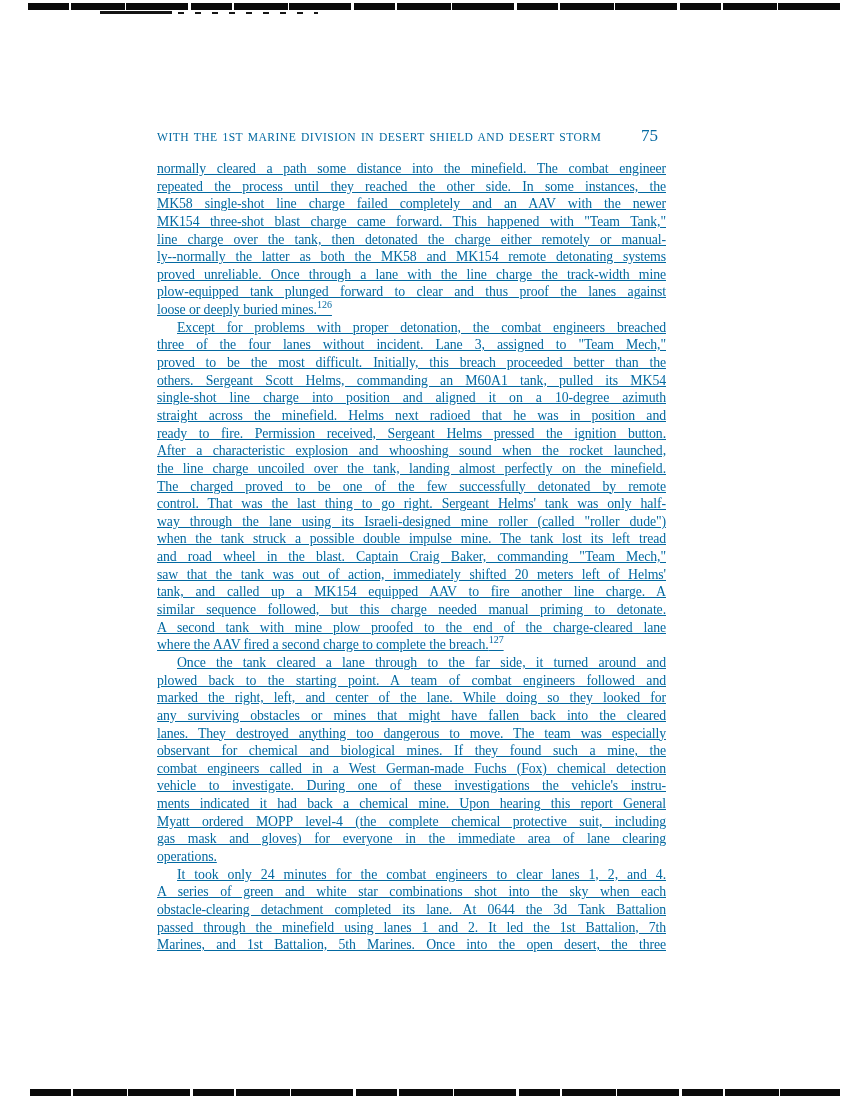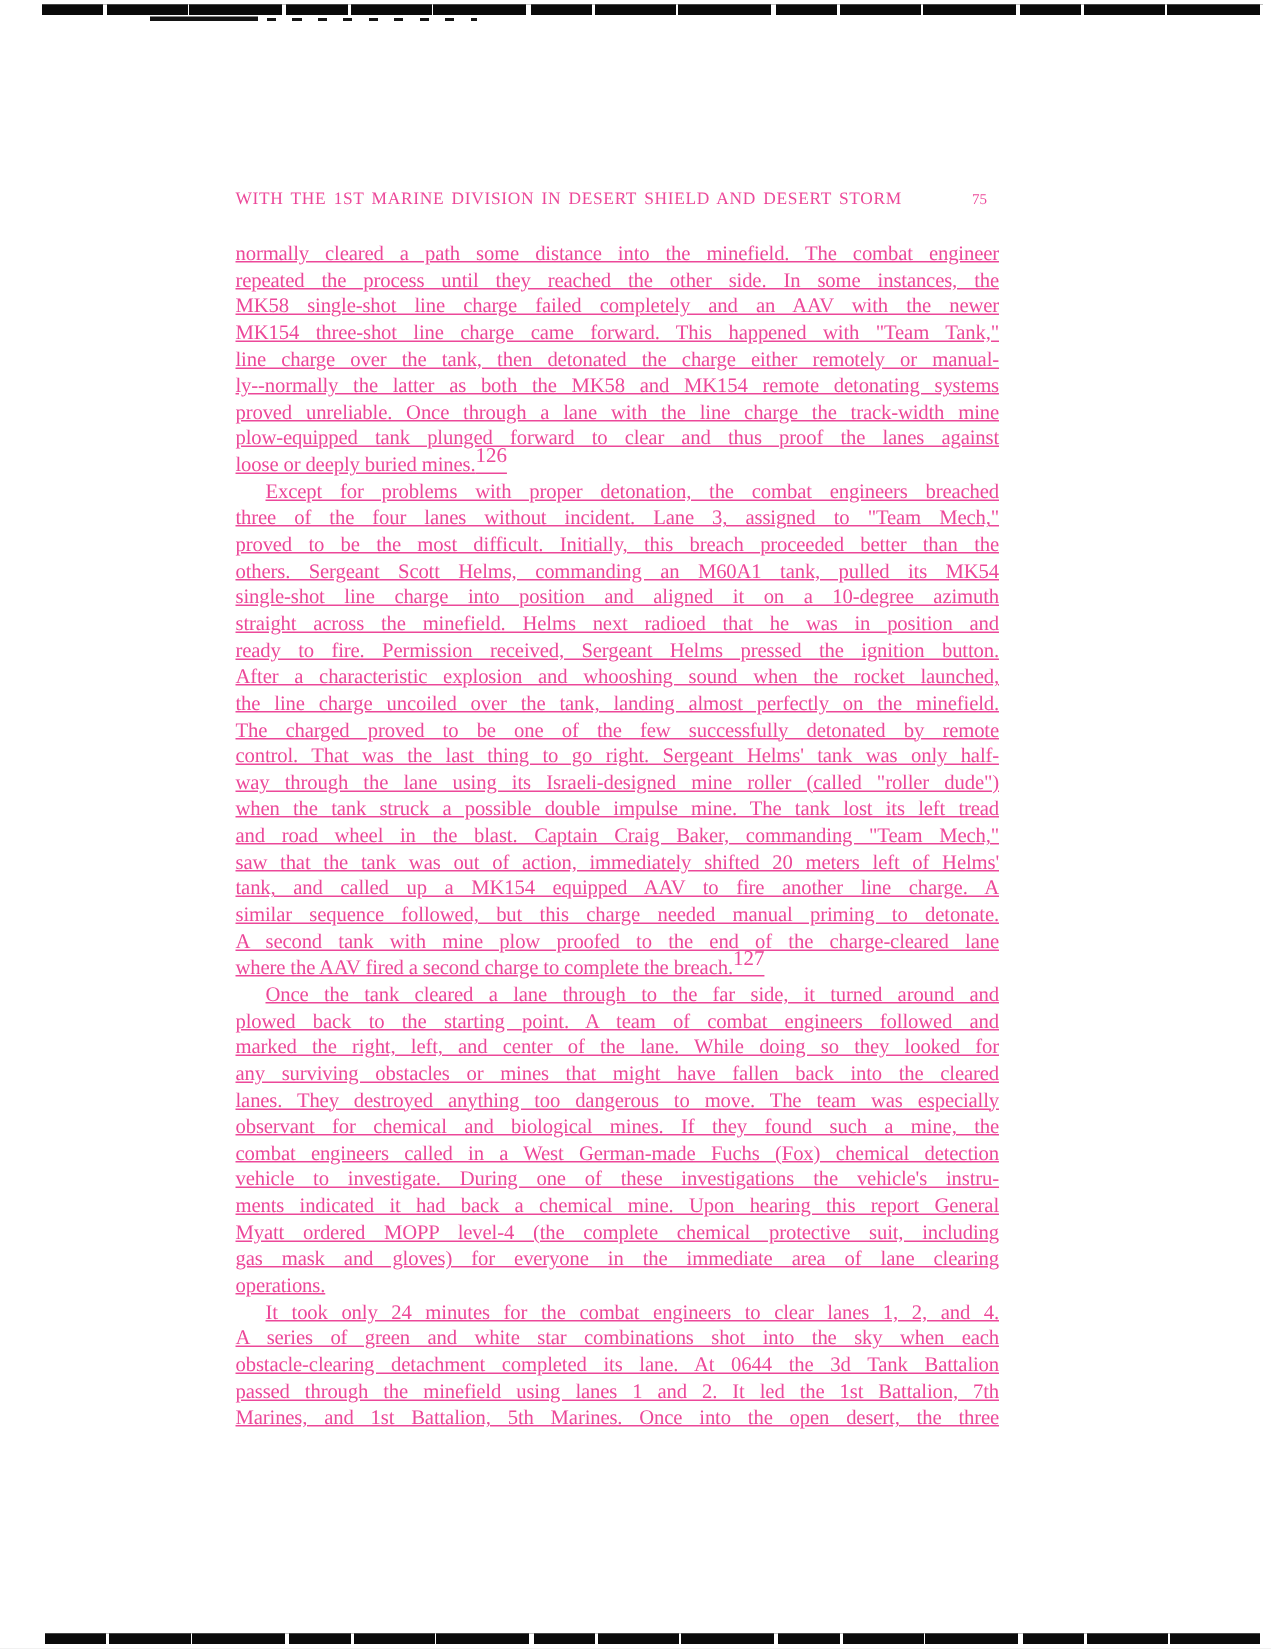--- a/index.html
+++ b/index.html
@@ -2,21 +2,21 @@
 <html><head>
 <meta charset="utf-8">
 <style>
   html, body { margin: 0; padding: 0; background: #e8e8e8; }
   .page {
     position: relative;
     width: 856px;
     height: 1099px;
     background: #ffffff;
     font-family: "Liberation Serif", serif;
-    color: #ec4899;
+    color: #0369a1;
     overflow: hidden;
   }
   
   .scan-bar {
     position: absolute;
     height: 7px;
     background-image: repeating-linear-gradient(90deg,
       #0a0a0a 0 41px, #ffffff 41px 43px,
       #0a0a0a 43px 97px, #ffffff 97px 98px,
       #0a0a0a 98px 160px, #ffffff 160px 163px);
@@ -45,21 +45,21 @@
     justify-content: space-between;
     align-items: baseline;
   }
   .header .title {
     font-size: 11.6px;
     letter-spacing: 0.45px;
     word-spacing: 1.5px;
     white-space: nowrap;
   }
   .header .pagenum {
-    font-size: 10px;
+    font-size: 17px;
     padding-right: 8px;
   }
   
   .bodytext {
     position: absolute;
     top: 160px; left: 157px;
     width: 509px;
     font-size: 13.8px;
     letter-spacing: -0.1px;
     line-height: 17.65px;
@@ -68,21 +68,21 @@
   .paragraph { margin: 0; }
   .line {
     text-align: justify;
     text-align-last: justify;
     height: 17.65px;
     overflow: visible;
   }
   .line.end { text-align-last: left; }
   .line.indent { text-indent: 20px; }
   sup.fn {
-    font-size: 14px;
+    font-size: 10px;
     line-height: 0;
     vertical-align: 6px;
     letter-spacing: 0;
   }
 </style>
 </head>
 <body>
 
 <div class="page">
   <div class="scan-bar top"></div>
@@ -92,21 +92,21 @@
   <div class="header">
     <span class="title">WITH THE 1ST MARINE DIVISION IN DESERT SHIELD AND DESERT STORM</span>
     <span class="pagenum">75</span>
   </div>
 
   <div class="bodytext">
       <div class="paragraph">
         <div class="line">normally cleared a path some distance into the minefield. The combat engineer</div>
         <div class="line">repeated the process until they reached the other side. In some instances, the</div>
         <div class="line">MK58 single-shot line charge failed completely and an AAV with the newer</div>
-        <div class="line">MK154 three-shot line charge came forward. This happened with "Team Tank,"</div>
+        <div class="line">MK154 three-shot blast charge came forward. This happened with "Team Tank,"</div>
         <div class="line">line charge over the tank, then detonated the charge either remotely or manual-</div>
         <div class="line">ly--normally the latter as both the MK58 and MK154 remote detonating systems</div>
         <div class="line">proved unreliable. Once through a lane with the line charge the track-width mine</div>
         <div class="line">plow-equipped tank plunged forward to clear and thus proof the lanes against</div>
         <div class="line end"><span>loose or deeply buried mines.</span><sup class="fn">126</sup></div>
       </div>
       <div class="paragraph">
         <div class="line indent">Except for problems with proper detonation, the combat engineers breached</div>
         <div class="line">three of the four lanes without incident. Lane 3, assigned to "Team Mech,"</div>
         <div class="line">proved to be the most difficult. Initially, this breach proceeded better than the</div>

